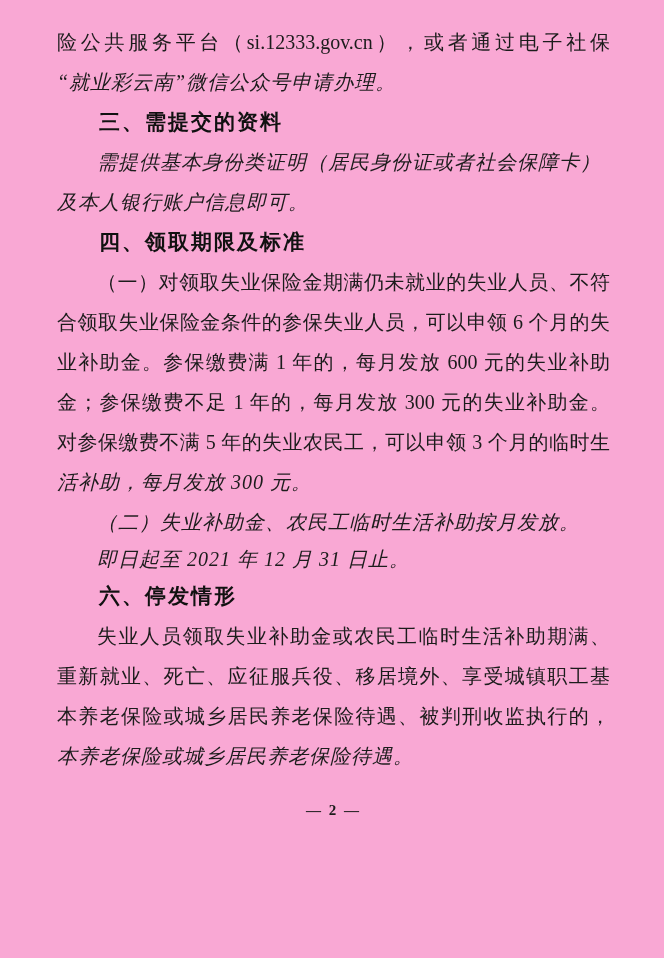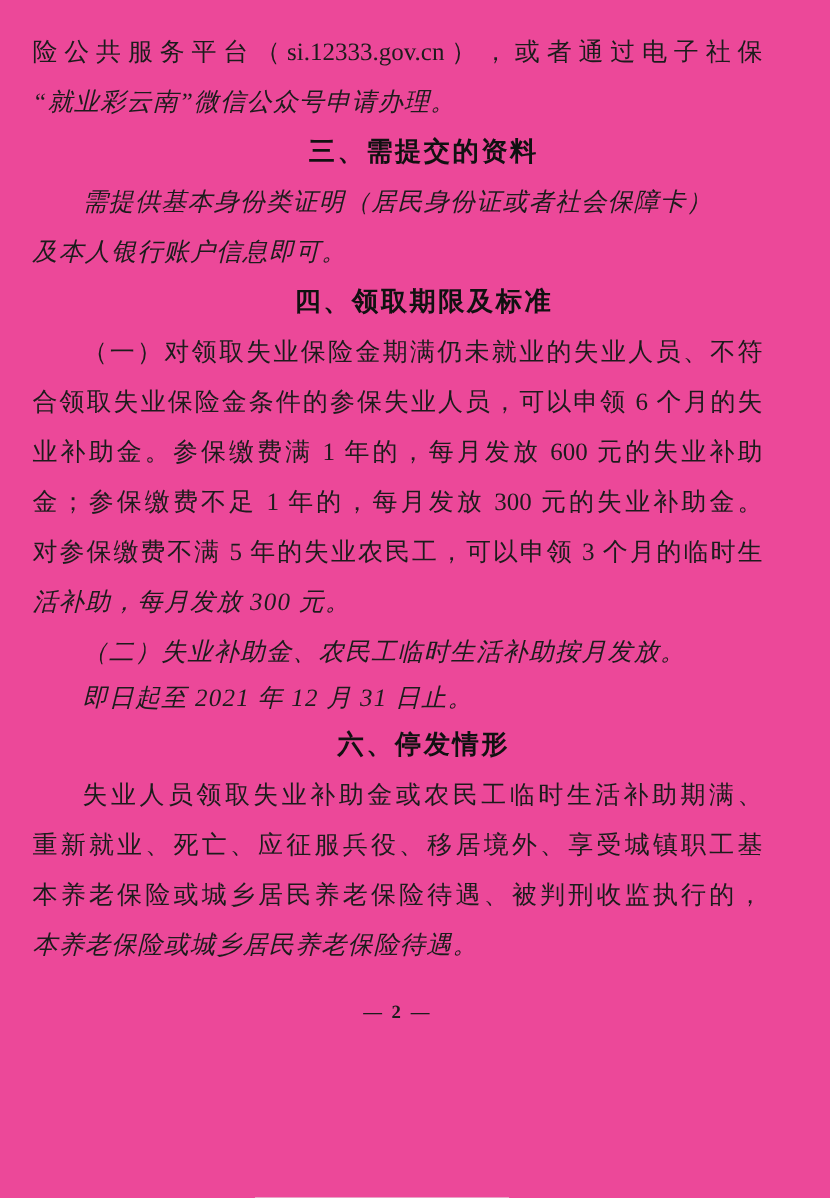--- a/index.html
+++ b/index.html
@@ -5,23 +5,23 @@
   html, body {
     margin: 0;
     padding: 0;
     background: #e8e8e8;
   }
   .page {
     position: relative;
     width: 664px;
     height: 958px;
     margin: 0 auto;
-    background: #ec4899;
+    background: #f9a8d4;
     box-sizing: border-box;
-    padding: 22px 54px 0 26px;
+    padding: 22px 54px 0 57px;
     overflow: hidden;
   }
   .doc-body {
     width: 100%;
   }
   .line {
     font-family: "Liberation Serif", "DejaVu Serif", serif;
     font-size: 20px;
     line-height: 40px;
     color: #1c1c1c;
@@ -39,21 +39,20 @@
   }
   .line.indent {
     text-indent: 2em;
   }
   .line.heading {
     font-family: "Liberation Sans", "DejaVu Sans", sans-serif;
     font-weight: 700;
     font-size: 21px;
     letter-spacing: 2px;
     color: #111111;
-    text-align: center;
   }
   .line.tight {
     line-height: 34px;
   }
   .pagenum {
     margin-top: 26px;
     text-align: center;
     font-family: "Liberation Serif", "DejaVu Serif", serif;
     font-weight: 700;
     font-size: 15px;

